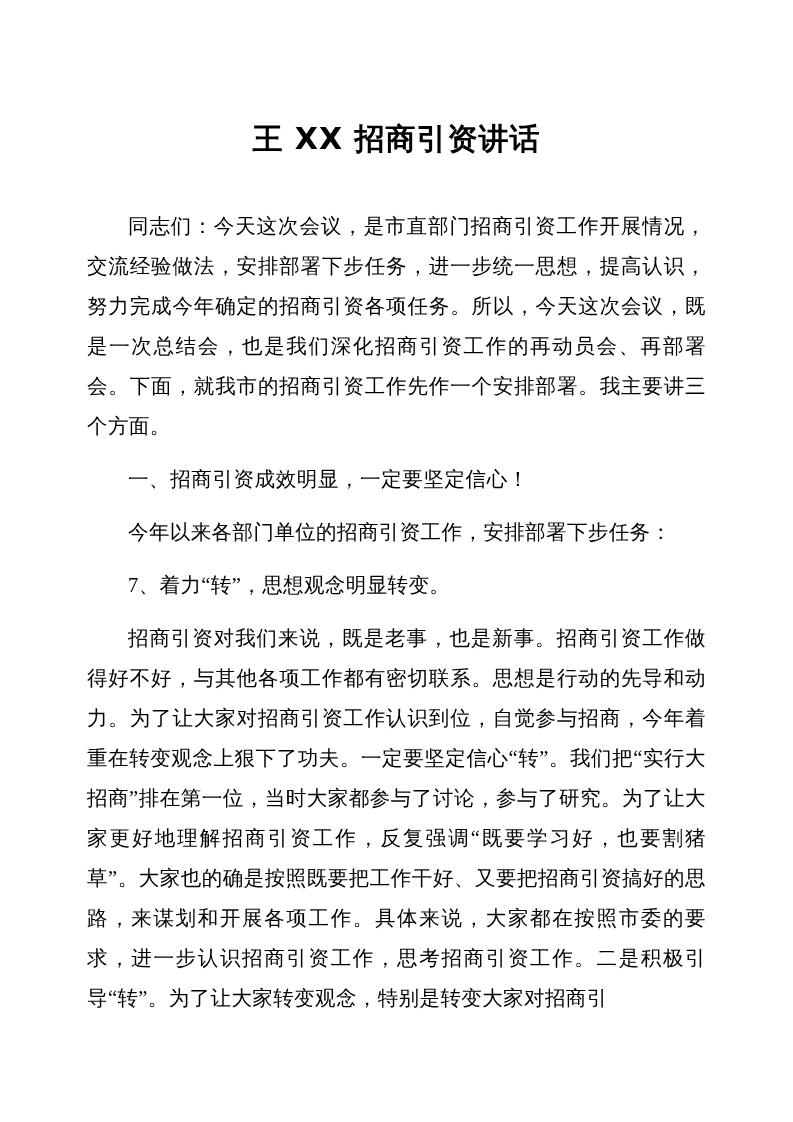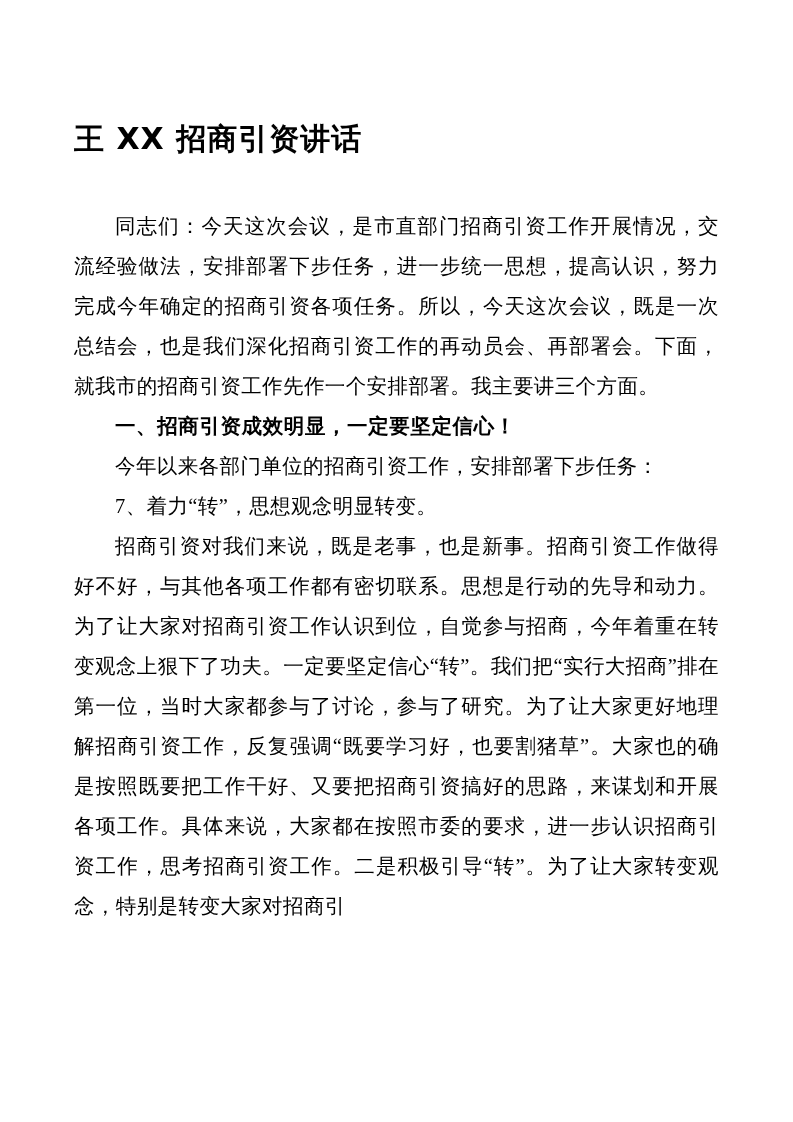--- a/index.html
+++ b/index.html
@@ -19,39 +19,39 @@
     height: 1122px;
     box-sizing: border-box;
     padding: 118px 74px 60px 74px;
     position: relative;
     background: #ffffff;
   }
   .doc-title {
     font-family: "DejaVu Sans", "Liberation Sans", sans-serif;
     font-weight: bold;
     font-size: 30px;
-    text-align: left;
+    text-align: center;
     letter-spacing: 1px;
     margin: 0 0 46px 0;
     line-height: 1.4;
   }
   .body-text {
     font-size: 20.5px;
     line-height: 40px;
     text-align: justify;
     text-justify: inter-ideograph;
     letter-spacing: 0.4px;
   }
   .para {
-    margin: 0;
+    margin: 13px;
     text-indent: 2em;
   }
   .para.heading {
     font-family: "DejaVu Sans", "Liberation Sans", sans-serif;
-    font-weight: bold;
+    font-weight: normal;
     letter-spacing: 0.6px;
   }
 </style>
 </head>
 <body>
 
 <div class="page">
   <h1 class="doc-title">王 XX 招商引资讲话</h1>
   <div class="body-text">
     <p class="para">同志们：今天这次会议，是市直部门招商引资工作开展情况，交流经验做法，安排部署下步任务，进一步统一思想，提高认识，努力完成今年确定的招商引资各项任务。所以，今天这次会议，既是一次总结会，也是我们深化招商引资工作的再动员会、再部署会。下面，就我市的招商引资工作先作一个安排部署。我主要讲三个方面。</p>

